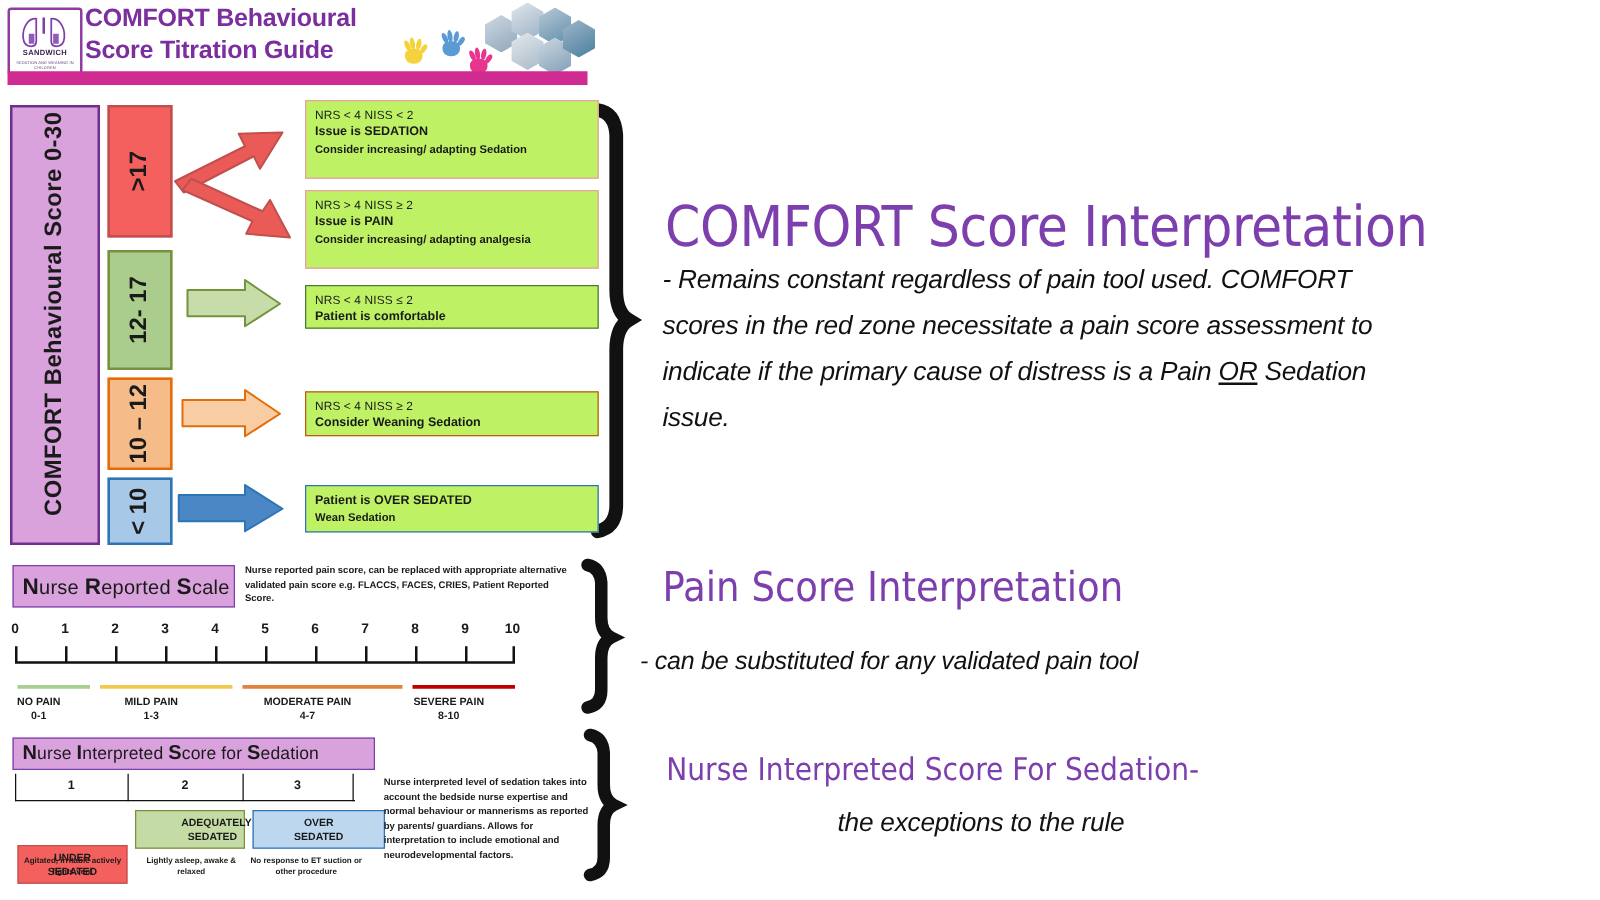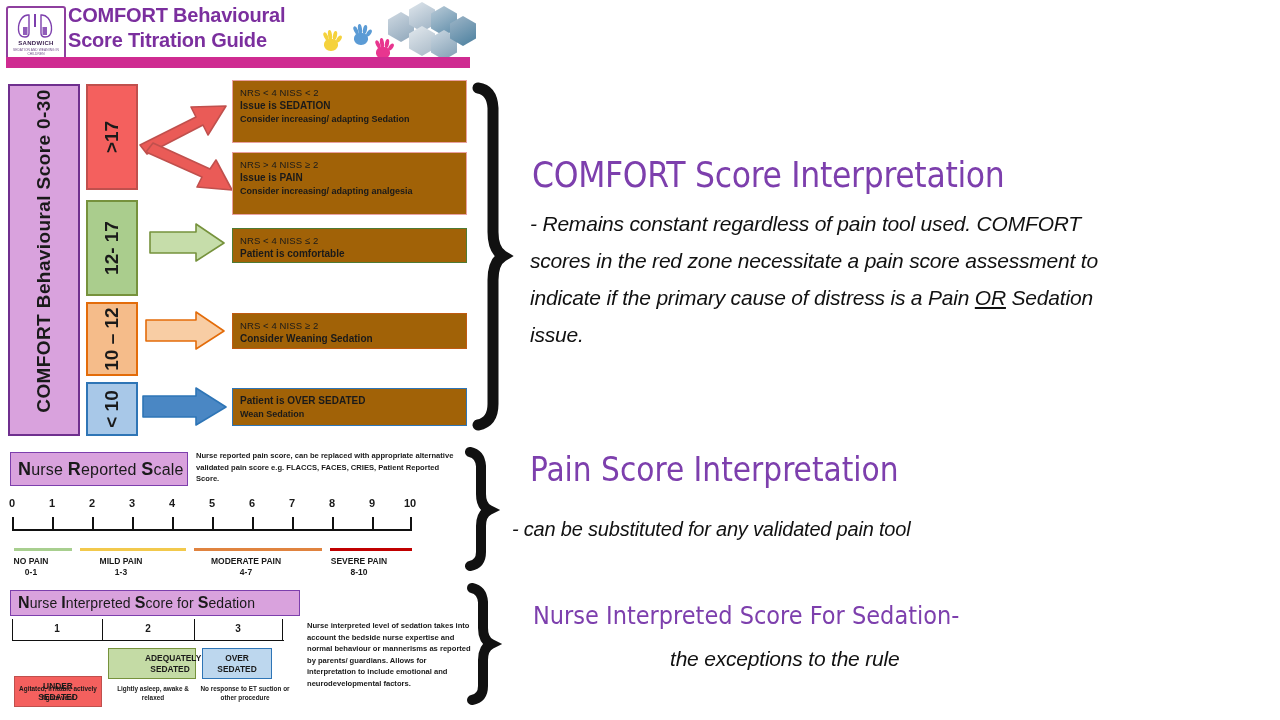--- a/index.html
+++ b/index.html
@@ -50,36 +50,36 @@
 
   .blk-red{left:86px;top:84px;width:48px;height:102px;background:#f4605e;border-color:#c0504d;}
   .blk-green{left:86px;top:200px;width:48px;height:92px;background:#aacd8d;border-color:#76923c;}
   .blk-orange{left:86px;top:302px;width:48px;height:70px;background:#f5bc8a;border-color:#e36c0a;}
   .blk-blue{left:86px;top:382px;width:48px;height:50px;background:#a8c8e8;border-color:#2e75b6;}
 
   
   .arrows{position:absolute;left:0;top:0;width:1280px;height:720px;pointer-events:none;}
 
   
-  .rbox{position:absolute;background:#a16207;border-width:1.6px;border-style:solid;
-        padding:5px 7px 4px 7px;box-sizing:border-box;}
+  .rbox{position:absolute;background:#bef264;border-width:1.6px;border-style:solid;
+        padding:5px 7px 4px 7px;box-sizing:border-box;margin-left:12px;}
   .rbox .l1{font-size:9.5px;color:#1a1a1a;line-height:13px;letter-spacing:.1px;}
   .rbox .l2{font-size:10px;font-weight:bold;color:#1a1a1a;line-height:13.5px;}
   .rbox .l3{font-size:9px;font-weight:bold;color:#1a1a1a;line-height:13px;}
 
   .rbox1{left:232px;top:80px;width:235px;height:63px;border-color:#e9a0a0;}
   .rbox2{left:232px;top:152px;width:235px;height:63px;border-color:#e9a0a0;}
   .rbox3{left:232px;top:228px;width:235px;height:35px;border-color:#4e7a34;}
   .rbox4{left:232px;top:313px;width:235px;height:36px;border-color:#c05a12;}
   .rbox5{left:232px;top:388px;width:235px;height:38px;border-color:#2e75b6;}
 
   
   .sec-title{position:absolute;color:#7d3fad;font-weight:normal;
              font-family:"DejaVu Sans Condensed","Liberation Sans",sans-serif;}
-  .r1-title{left:532px;top:155px;font-size:35px;letter-spacing:-0.3px;}
+  .r1-title{left:532px;top:155px;font-size:45px;letter-spacing:-0.3px;}
   .r1-body{position:absolute;left:530px;top:205px;width:600px;
            font-size:21px;font-style:italic;color:#111;line-height:37px;
            letter-spacing:-0.2px;}
   .r1-body u{text-decoration:underline;}
 
   .r2-title{left:530px;top:450px;font-size:33px;}
   .r2-body{position:absolute;left:512px;top:518px;width:640px;
            font-size:20px;font-style:italic;color:#111;letter-spacing:-0.2px;}
 
   .r3-title{left:533px;top:592px;font-size:25px;line-height:48px;width:520px;}
@@ -115,21 +115,21 @@
   .nis-table .cell{position:absolute;top:0;height:22px;text-align:center;
                    font-size:10px;font-weight:bold;color:#1a1a1a;line-height:20px;}
   .nis-table .vline{position:absolute;top:0;width:1.4px;height:22px;background:#111;}
   .nis-table .hline{position:absolute;left:0;top:20.5px;width:272px;height:1.4px;background:#111;}
 
   .sed-box{position:absolute;top:648px;height:31px;border-width:1.6px;border-style:solid;
            box-sizing:border-box;text-align:center;font-size:8.4px;font-weight:bold;
            color:#1a1a1a;line-height:11px;padding-top:4px;}
   .sed1{left:14px;width:88px;background:#f4605e;border-color:#c0504d;margin-top:28px;}
   .sed2{left:108px;width:88px;background:#c4dba5;border-color:#76923c;padding-left:36px;}
-  .sed3{left:202px;width:70px;background:#bdd7ee;border-color:#2e75b6;}
+  .sed3{left:202px;width:106px;background:#bdd7ee;border-color:#2e75b6;}
 
   .sed-cap{position:absolute;top:684px;text-align:center;font-size:6.4px;
            font-weight:bold;color:#1a1a1a;line-height:9px;}
   .cap1{left:10px;width:96px;}
   .cap2{left:106px;width:94px;}
   .cap3{left:196px;width:98px;}
 
   .nis-desc{position:absolute;left:307px;top:620px;width:165px;
             font-size:7.6px;font-weight:bold;color:#1a1a1a;line-height:11.6px;}
 </style>

